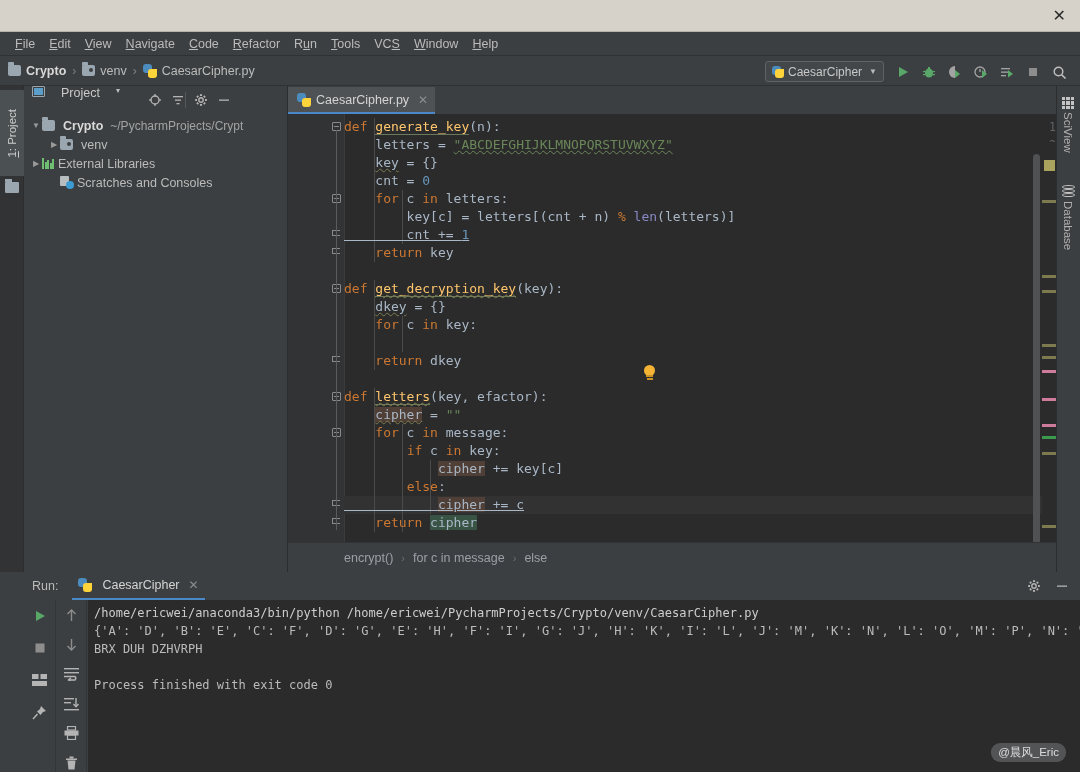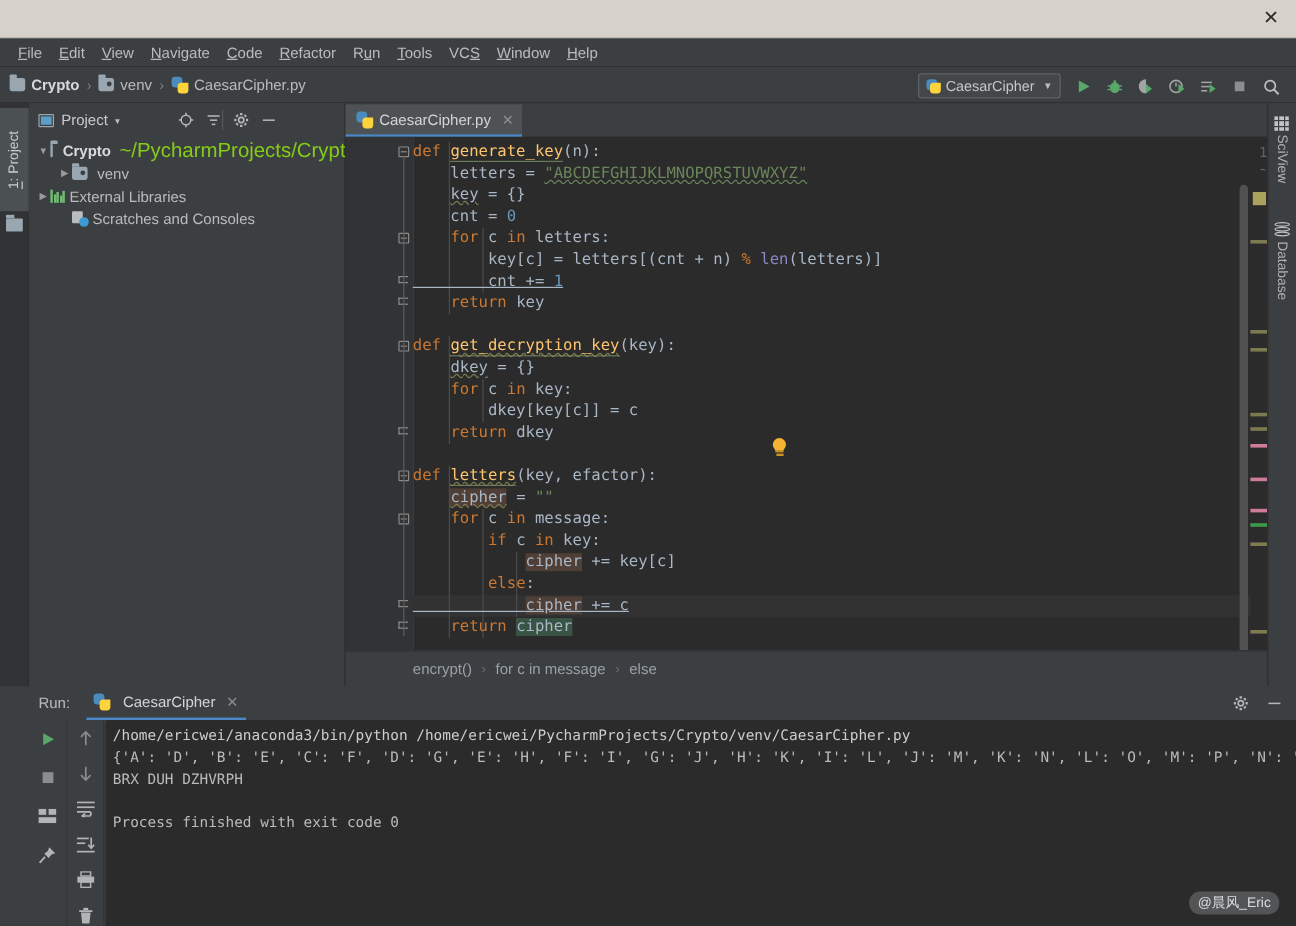--- a/index.html
+++ b/index.html
@@ -106,21 +106,21 @@
     content: ""; position: absolute; left: 0; top: -3px; width: 7px; height: 3px; background: #9aa7b0;
   }
 
   
   .projpanel {
     position: absolute; left: 24px; top: 86px; width: 264px; height: 486px;
     background: #3c3f41; border-right: 1px solid #2b2d2e;
   }
   .proj-header {
     position: absolute; left: 0; top: 0; width: 216px; height: 28px;
-    display: flex; align-items: center; padding-left: 8px;
+    display: flex; padding-left: 8px; gap: 10px;
   }
   .proj-header .ptitle { font-size: 12.5px; color: #c9c9c9; margin-left: 6px; }
   .proj-header .pcaret { margin-left: 6px; font-size: 8px; color: #bbb; }
   .ico-proj {
     width: 13px; height: 11px; border: 1.5px solid #9aa7b0; border-radius: 1px;
     display: inline-block; position: relative;
   }
   .ico-proj::after {
     content: ""; position: absolute; left: 1px; top: 1px; right: 1px; bottom: 1px;
     background: #5b9ec9;
@@ -130,21 +130,21 @@
   .proj-sep { position: absolute; right: 54px; top: 6px; width: 1px; height: 16px; background: #555859; }
 
   .tree { position: absolute; left: 0; top: 30px; width: 264px; }
   .trow {
     display: flex; align-items: center; height: 19px; padding-left: 6px;
     font-size: 12.5px; color: #bbbbbb; cursor: pointer; white-space: nowrap;
   }
   .tri { width: 12px; display: inline-block; color: #9a9a9a; font-size: 8px; text-align: center; flex: none; }
   .trow .lbl { margin-left: 3px; }
   .trow .lbl.bold { font-weight: bold; color: #d9d9d9; }
-  .trow .sub { margin-left: 7px; color: #84cc16; font-size: 17px; }
+  .trow .sub { margin-left: 7px; color: #a3a3a3; font-size: 12px; }
   .ico-lib {
     width: 13px; height: 11px; display: inline-block; position: relative; flex: none;
   }
   .ico-lib i {
     position: absolute; bottom: 0; width: 2px; background: #6fbf73; display: block;
   }
   .ico-scr {
     width: 14px; height: 13px; display: inline-block; position: relative; flex: none;
   }
   .ico-scr::before {
@@ -583,21 +583,20 @@
           <div class="cline" style="top: 40px;">    <span class="wavy-gray">key</span> = {}</div>
           <div class="cline" style="top: 58px;">    cnt = <span class="num">0</span></div>
           <div class="cline" style="top: 76px;">    <span class="kw">for</span> c <span class="kw">in</span> letters:</div>
           <div class="cline" style="top: 94px;">        key[c] = letters[(cnt + n) <span class="kw">%</span> <span class="bi">len</span>(letters)]</div>
           <div class="cline" style="top: 112px; text-decoration: underline;">        cnt += <span class="num">1</span></div>
           <div class="cline" style="top: 130px;">    <span class="kw">return</span> key</div>
           <div class="cline" style="top: 148px;"></div>
           <div class="cline" style="top: 166px;"><span class="kw">def</span> <span class="fn def-underline wavy-gray">get_decryption_key</span><span class="pun">(key):</span></div>
           <div class="cline" style="top: 184px;">    <span class="wavy-gray">dkey</span> = {}</div>
           <div class="cline" style="top: 202px; text-align: right;">    <span class="kw">for</span> c <span class="kw">in</span> key:</div>
-          <div class="cline" style="top: 220px;">        dkey[key[c]] = c</div>
           <div class="cline" style="top: 238px;">    <span class="kw">return</span> dkey</div>
           <div class="cline" style="top: 256px;"></div>
           <div class="cline" style="top: 274px;"><span class="kw">def</span> <span class="fn def-underline wavy-gray">letters</span><span class="pun">(key, efactor):</span></div>
           <div class="cline" style="top: 292px;">    <span class="hl-ident wavy-gray">cipher</span> = <span class="str">""</span></div>
           <div class="cline" style="top: 310px;">    <span class="kw">for</span> c <span class="kw">in</span> message:</div>
           <div class="cline" style="top: 328px;">        <span class="kw">if</span> c <span class="kw">in</span> key:</div>
           <div class="cline" style="top: 346px;">            <span class="hl-ident">cipher</span> += key[c]</div>
           <div class="cline" style="top: 364px;">        <span class="kw">else</span>:</div>
           <div class="cline" style="top: 382px; text-decoration: underline;">            <span class="hl-ident">cipher</span> += c</div>
           <div class="cline" style="top: 400px;">    <span class="kw">return</span> <span class="hl-green">cipher</span></div>

